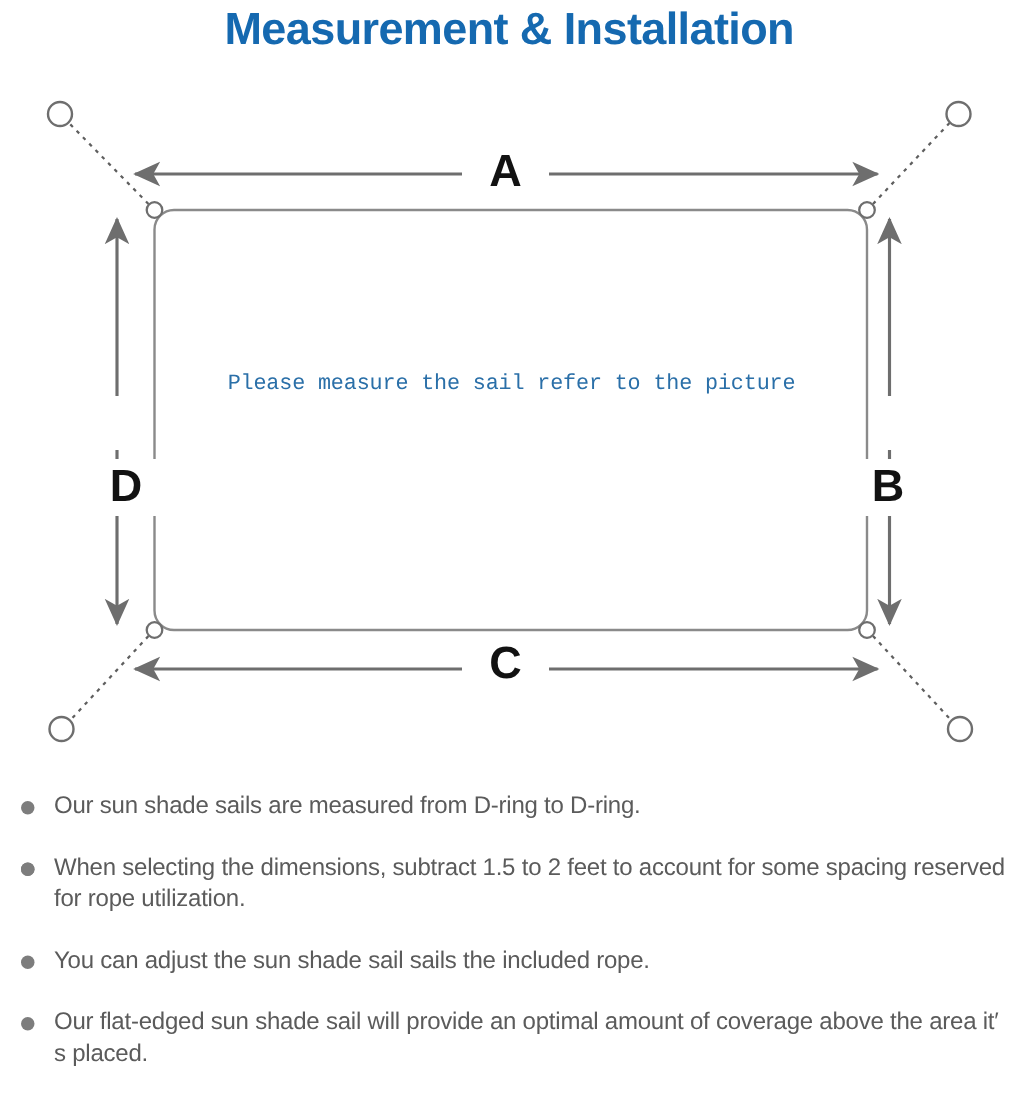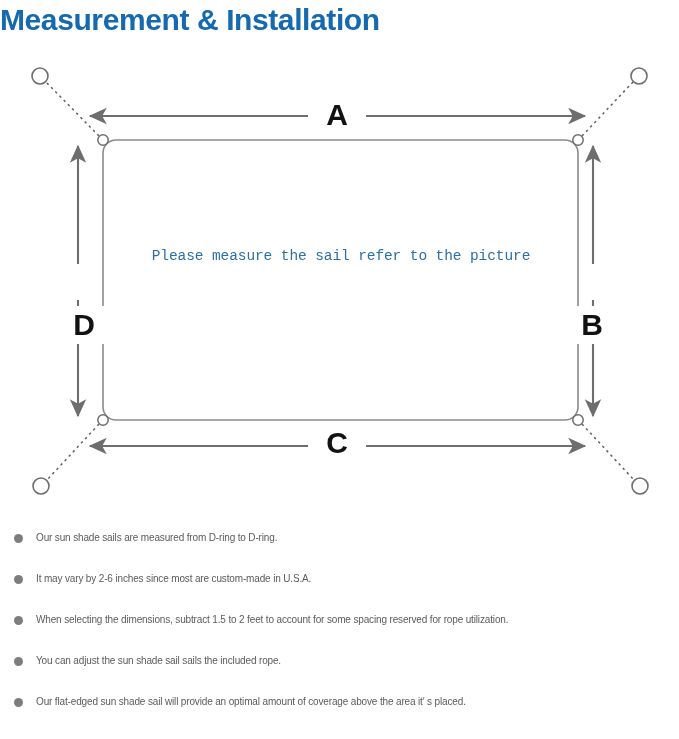--- a/index.html
+++ b/index.html
@@ -15,20 +15,21 @@
     font-family: "Liberation Sans", sans-serif;
     overflow: hidden;
   }
 
   
   #page-title {
     position: absolute;
     top: 2px;
     left: 0;
     width: 679px;
+    text-align: center;
     font-size: 30px;
     font-weight: bold;
     color: #1569b0;
     letter-spacing: -0.4px;
     line-height: 36px;
     white-space: nowrap;
   }
 
   
   #diagram {
@@ -87,21 +88,21 @@
   #notes {
     position: absolute;
     left: 8px;
     top: 527px;
     width: 668px;
   }
   .note-item {
     position: relative;
     padding-left: 28px;
     margin-bottom: 20px;
-    font-size: 10px;
+    font-size: 16px;
     line-height: 21px;
     color: #5b5b5b;
     letter-spacing: -0.15px;
   }
   .note-item:last-child { margin-bottom: 0; }
   .note-bullet {
     position: absolute;
     left: 6px;
     top: 7px;
     width: 9px;
@@ -165,21 +166,20 @@
   </div>
 </div>
 
 <div id="notes">
   <div class="note-item">
     <span class="note-bullet"></span>
     <span>Our sun shade sails are measured from D-ring to D-ring.</span>
   </div>
   <div class="note-item">
     <span class="note-bullet"></span>
-    <span>It may vary by 2-6 inches since most are custom-made in U.S.A.</span>
   </div>
   <div class="note-item">
     <span class="note-bullet"></span>
     <span>When selecting the dimensions, subtract 1.5 to 2 feet to account for some spacing reserved for rope utilization.</span>
   </div>
   <div class="note-item">
     <span class="note-bullet"></span>
     <span>You can adjust the sun shade sail sails the included rope.</span>
   </div>
   <div class="note-item">

